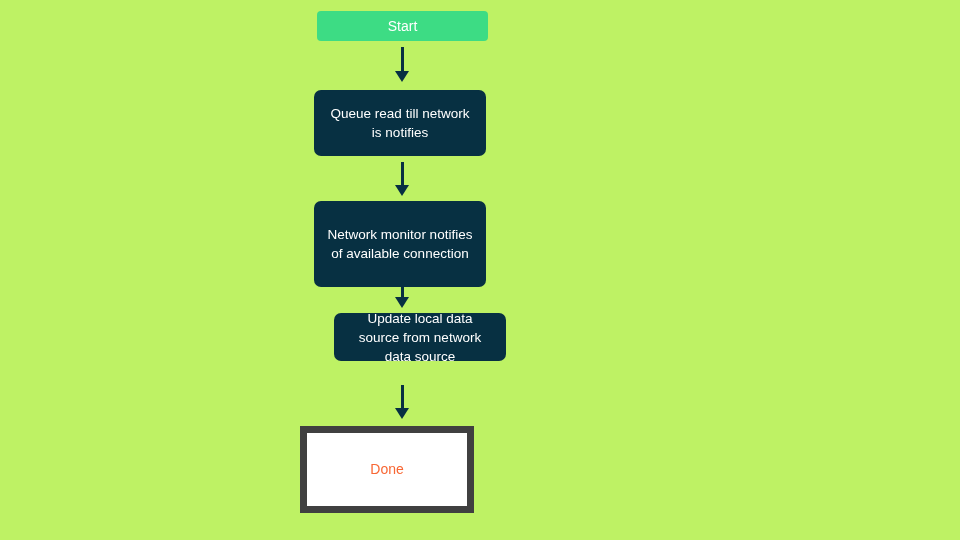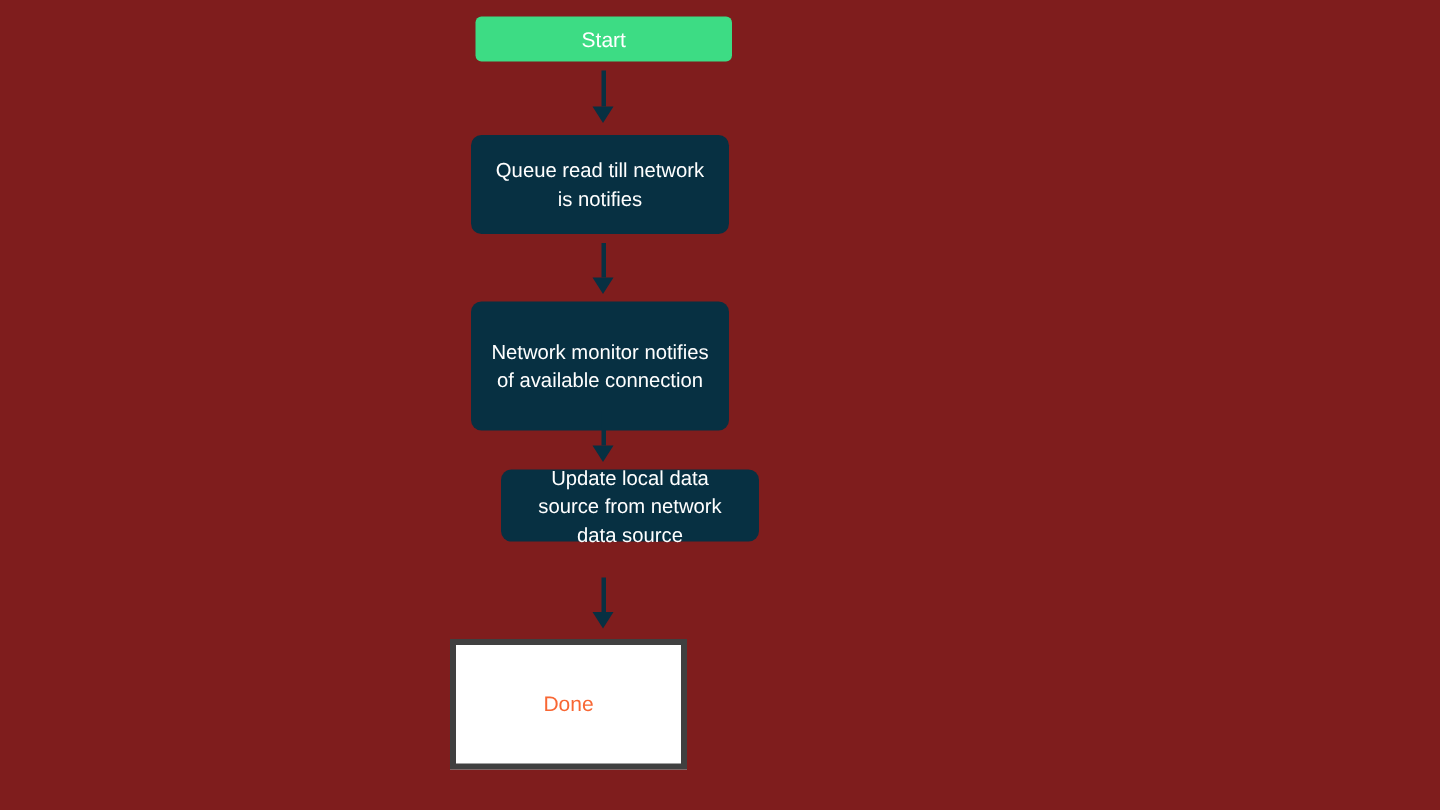--- a/index.html
+++ b/index.html
@@ -5,21 +5,21 @@
   html, body {
     margin: 0;
     padding: 0;
     background: #ffffff;
     font-family: "Liberation Sans", "DejaVu Sans", sans-serif;
   }
   .canvas {
     position: relative;
     width: 960px;
     height: 540px;
-    background: #7f1d1d;
+    background: #bef264;
     overflow: hidden;
   }
   .node {
     position: absolute;
     box-sizing: border-box;
     display: flex;
     align-items: center;
     justify-content: center;
     text-align: center;
     font-size: 13.5px;
@@ -42,24 +42,24 @@
     color: #ffffff;
     border-radius: 7px;
     padding: 4px 12px;
   }
   .node-p1 { top: 90px;  height: 66px; }
   .node-p2 { top: 201px; height: 86px; }
   .node-p3 { top: 313px; height: 48px; margin-left: 20px; }
   .node-done {
     left: 300px;
     top: 426px;
-    width: 158px;
+    width: 174px;
     height: 87px;
     background: #ffffff;
-    border: 4px solid #404040;
+    border: 7px solid #404040;
     color: #f86734;
     border-radius: 0;
     font-size: 14px;
   }
   .arrow {
     position: absolute;
     left: 395px;
     width: 14px;
   }
   .arrow .stem {

